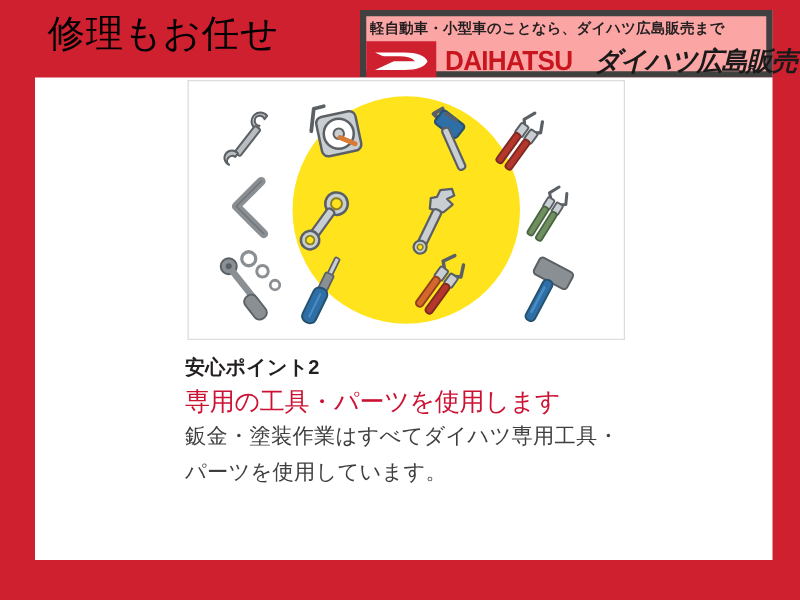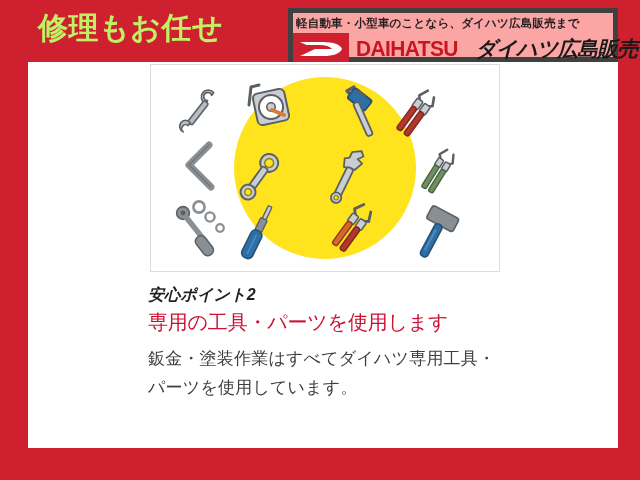--- a/index.html
+++ b/index.html
@@ -29,22 +29,22 @@
     width: 640px;
     height: 62px;
     background: #cf2030;
   }
 
   #header-title {
     position: absolute;
     left: 38px;
     top: 11px;
     font-size: 30px;
-    font-weight: bold;
-    color: #bef264;
+    font-weight: normal;
+    color: #000000;
     letter-spacing: 0.5px;
     white-space: nowrap;
     line-height: 34px;
   }
 
   
   #logo-block {
     position: absolute;
     left: 288px;
     top: 8px;
@@ -144,39 +144,38 @@
     top: 222px;
     width: 360px;
   }
 
   #point-label {
     font-size: 16px;
     font-weight: bold;
     color: #231f20;
     line-height: 22px;
     letter-spacing: 0.2px;
-    font-style: italic;
   }
 
   #point-headline {
     font-size: 20px;
     font-weight: normal;
     color: #cc1133;
     line-height: 24px;
     letter-spacing: -0.2px;
     margin-top: 4px;
     width: 344px;
   }
 
   #point-body {
     font-size: 17px;
     color: #3f3f3f;
     line-height: 29px;
     letter-spacing: 0.2px;
-    margin-top: 10px;
+    margin-top: 0;
     width: 348px;
   }
 </style>
 </head>
 <body>
 
 <div id="slide">
 
   <div id="header">
 

